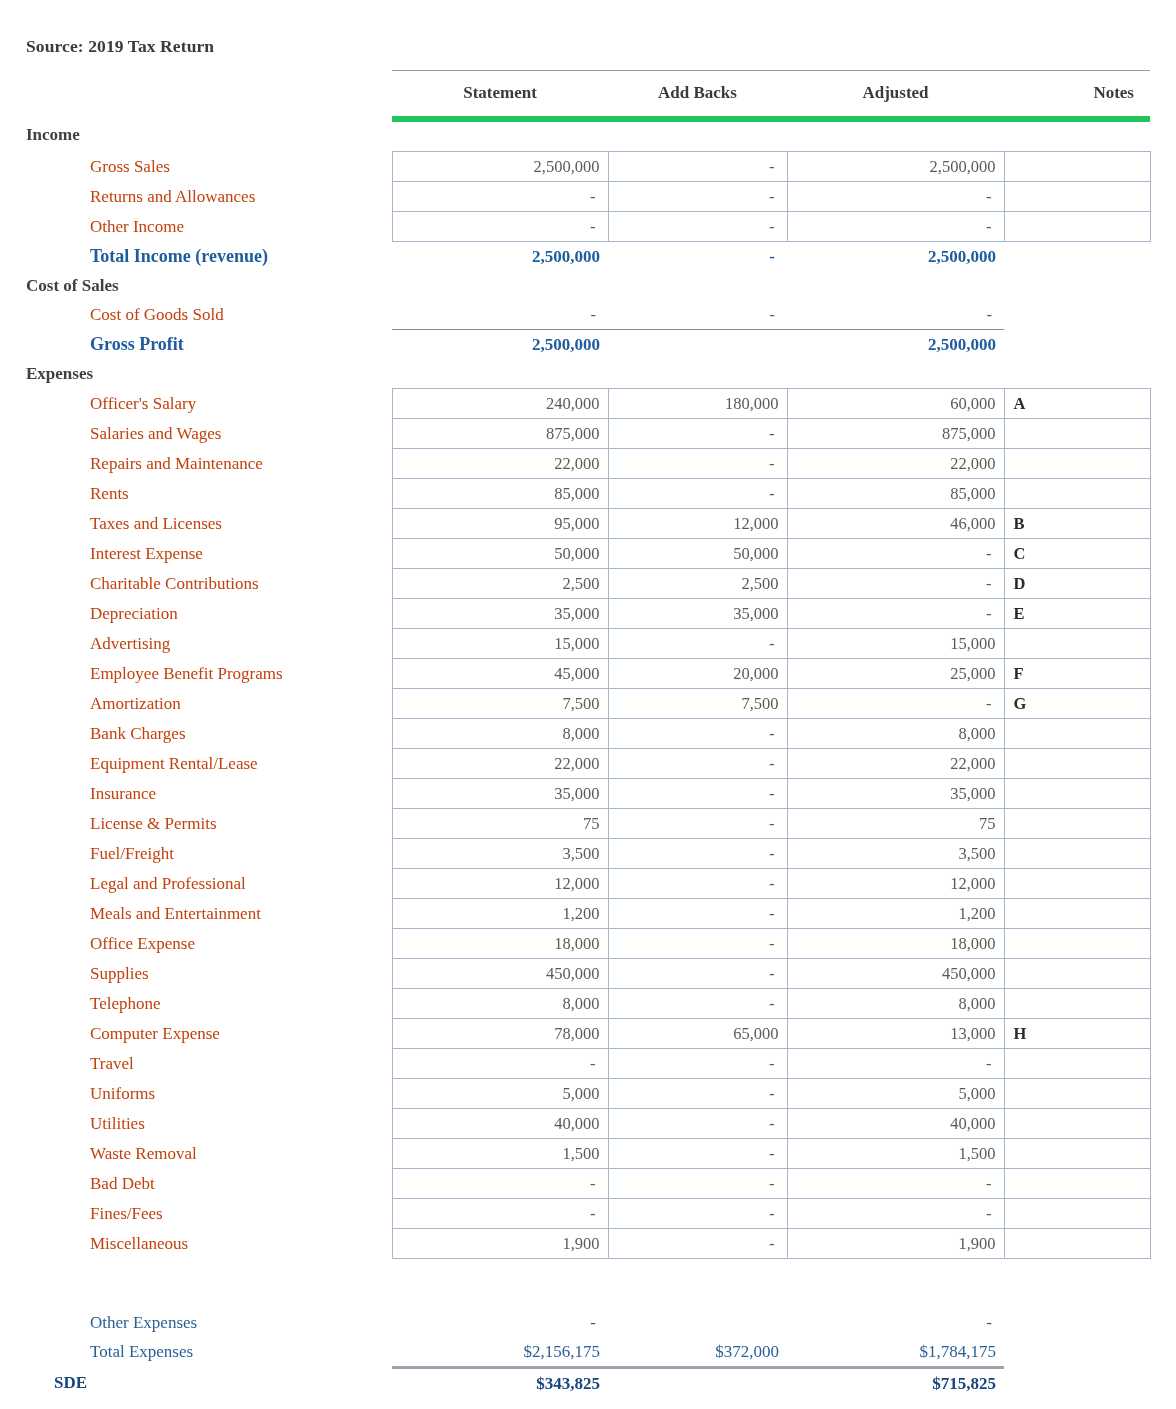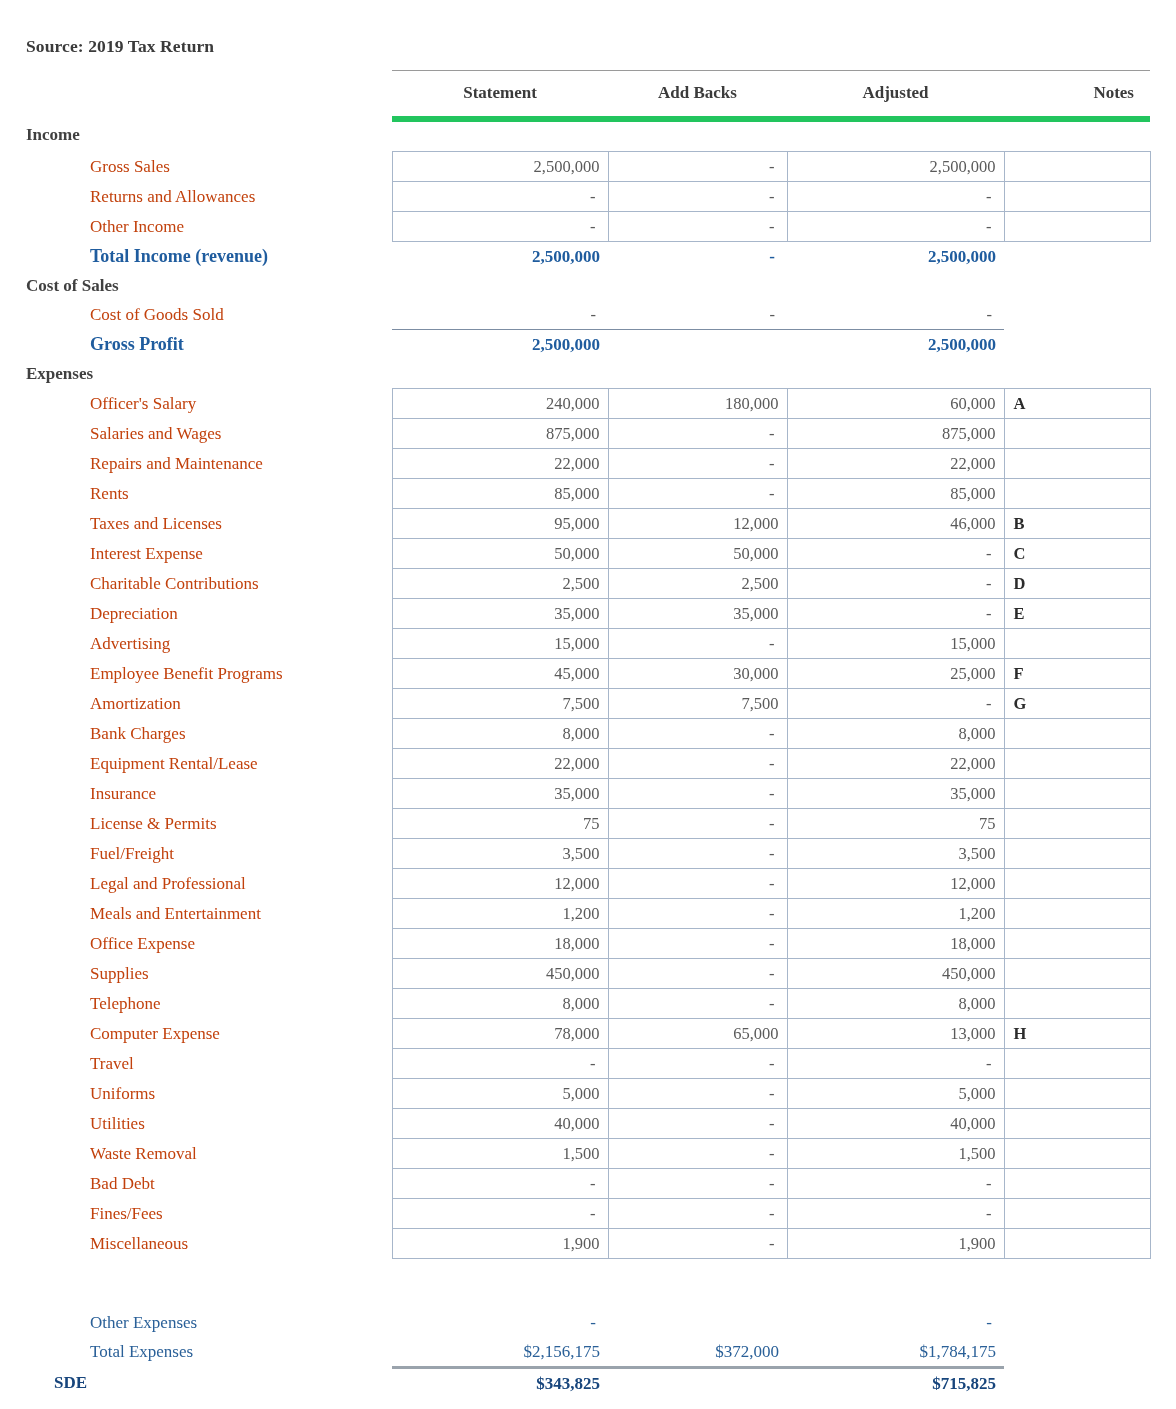--- a/index.html
+++ b/index.html
@@ -326,21 +326,21 @@
         <tr class="boxed">
           <td class="label">Advertising</td>
           <td class="num">15,000</td>
           <td class="num dash">-</td>
           <td class="num">15,000</td>
           <td class="notes"></td>
         </tr>
         <tr class="boxed">
           <td class="label">Employee Benefit Programs</td>
           <td class="num">45,000</td>
-          <td class="num">30,000</td>
+          <td class="num">20,000</td>
           <td class="num">25,000</td>
           <td class="notes">F</td>
         </tr>
         <tr class="boxed">
           <td class="label">Amortization</td>
           <td class="num">7,500</td>
           <td class="num">7,500</td>
           <td class="num dash">-</td>
           <td class="notes">G</td>
         </tr>

